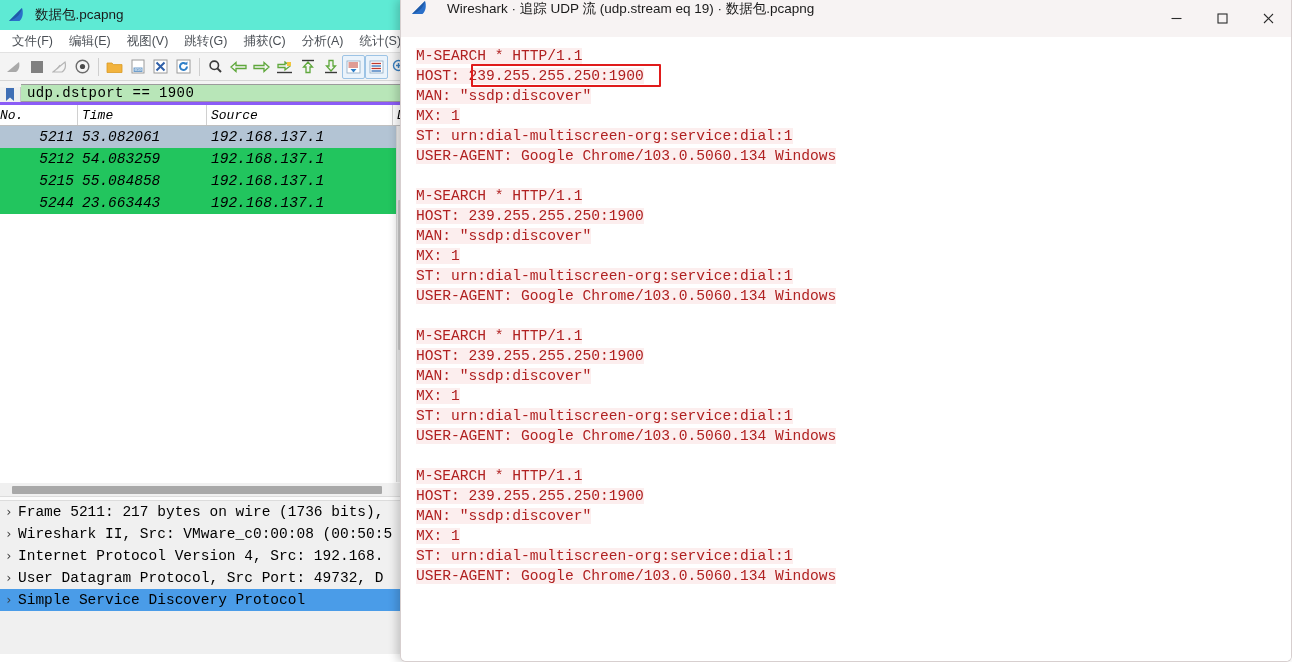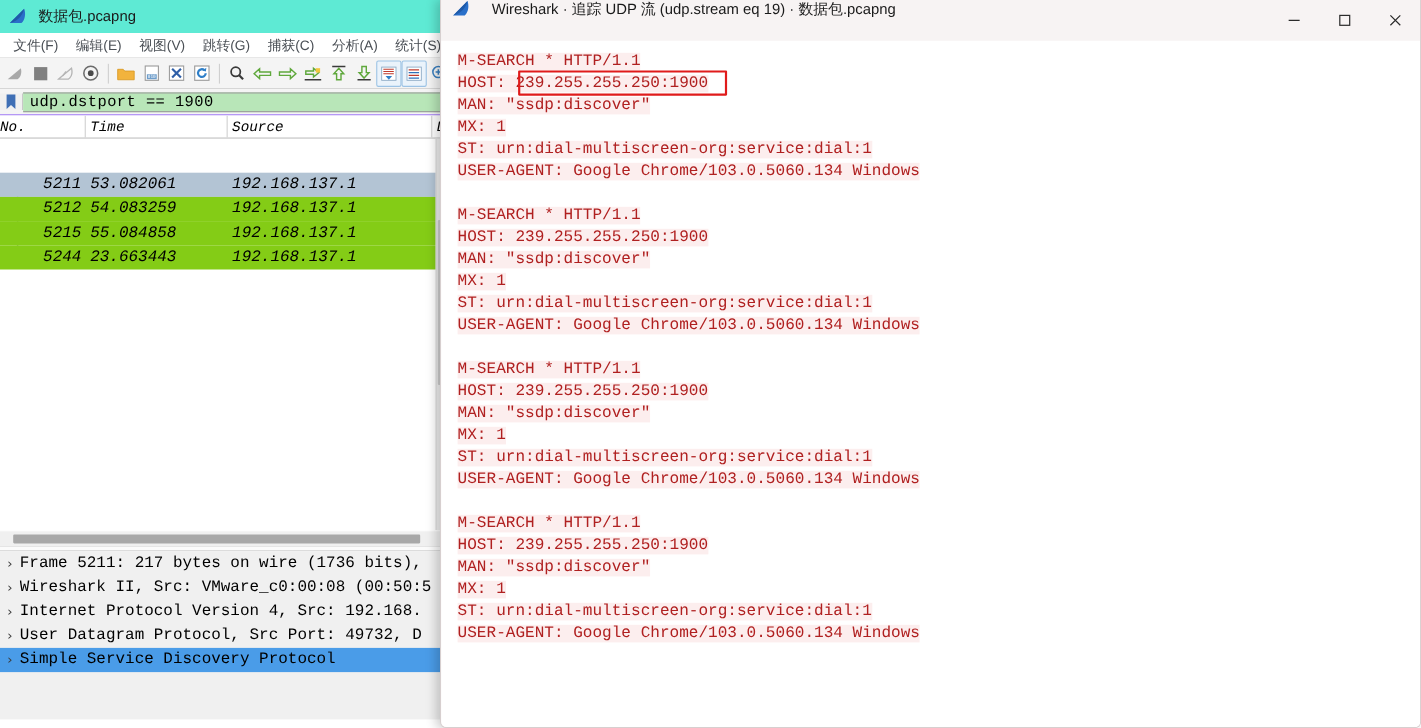--- a/index.html
+++ b/index.html
@@ -95,23 +95,23 @@
     border: 1px solid #9cc3e5;
     background: #eaf3fb;
     border-radius: 2px;
     box-sizing: border-box;
   }
 
   
   .filterbar {
     height: 24px;
     display: flex;
-    align-items: center;
+    align-items: flex-end;
     background: #f4f4f4;
-    border-bottom: 1px solid #8b5cf6;
+    border-bottom: 3px solid #8b5cf6;
     box-sizing: border-box;
     overflow: hidden;
   }
   .filter-bookmark {
     width: 20px;
     flex: none;
     display: flex;
     align-items: center;
     justify-content: center;
     background: #f0f0f0;
@@ -152,34 +152,34 @@
   }
   .pl-h-cell {
     display: flex;
     align-items: center;
     padding-left: 4px;
     border-right: 1px solid #d0d0d0;
     box-sizing: border-box;
     overflow: hidden;
     white-space: nowrap;
   }
-  .pl-rows { position: relative; margin-top: 31px; }
+  .pl-rows { position: relative; }
   .pl-row {
     height: 22px;
     display: flex;
     align-items: center;
     font-family: "Liberation Mono", monospace;
     font-size: 14.5px;
     color: #000;
     box-sizing: border-box;
     white-space: nowrap;
     position: relative;
   }
   .pl-row.selected { background: #b3c4d4; }
-  .pl-row.related  { background: #84cc16; justify-content: space-between; }
+  .pl-row.related  { background: #22c55e; justify-content: space-between; }
   .c-no {
     width: 78px;
     text-align: right;
     padding-right: 4px;
     box-sizing: border-box;
   }
   .c-time {
     width: 129px;
     padding-left: 4px;
     box-sizing: border-box;

